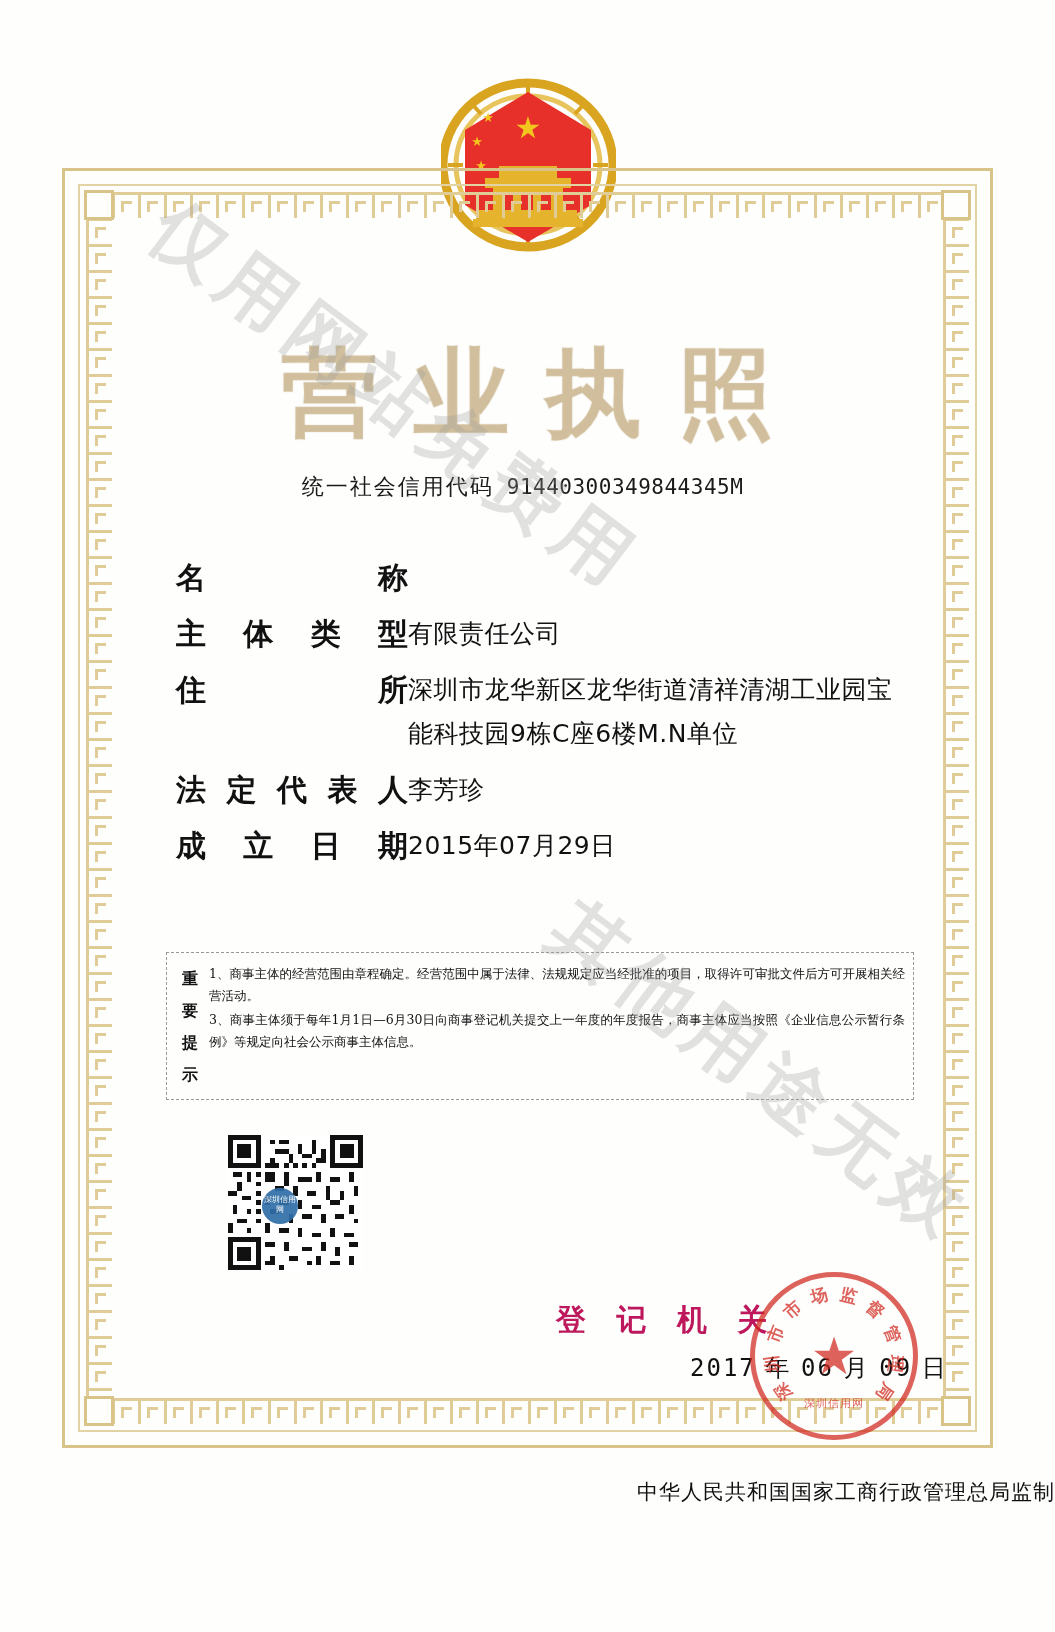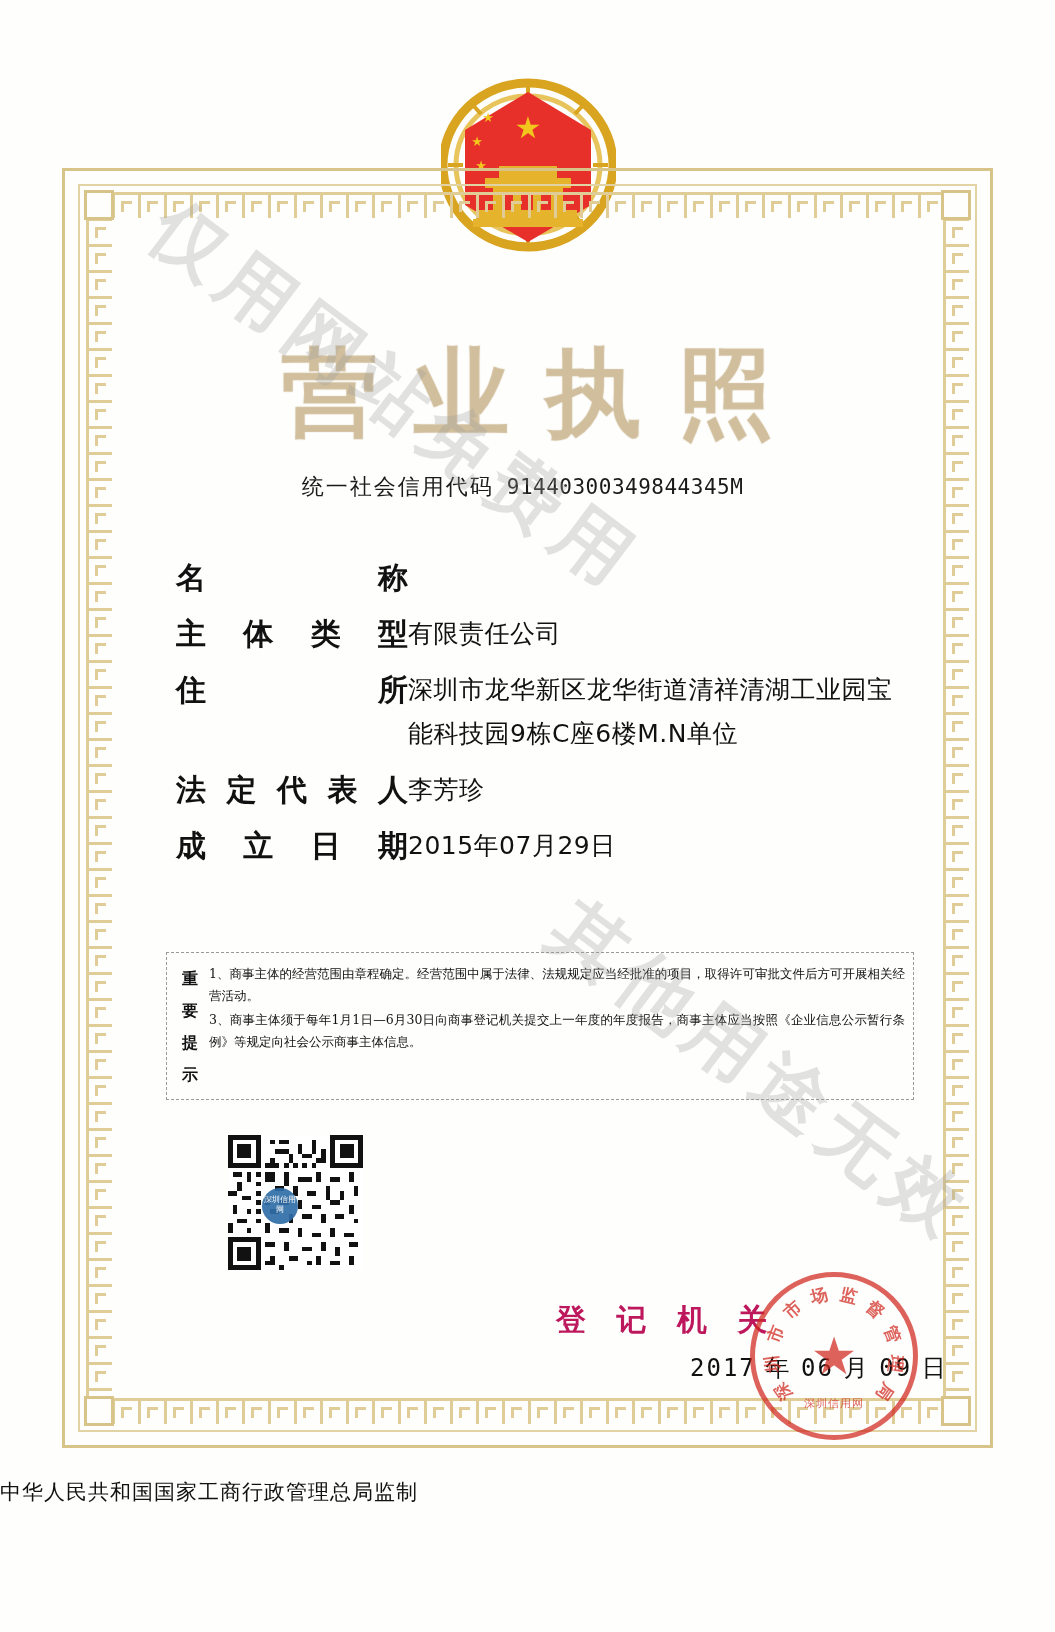--- a/index.html
+++ b/index.html
@@ -291,21 +291,21 @@
     color: #d0271d;
     letter-spacing: 1px;
   }
 
   
   .footer {
     position: absolute;
     left: 0;
     top: 1478px;
     width: 1055px;
-    text-align: left;
+    text-align: right;
     box-sizing: border-box;
     font-size: 21px;
     color: #111;
     letter-spacing: 1px;
   }
 
   
   .watermark {
     position: absolute;
     left: 120px;

